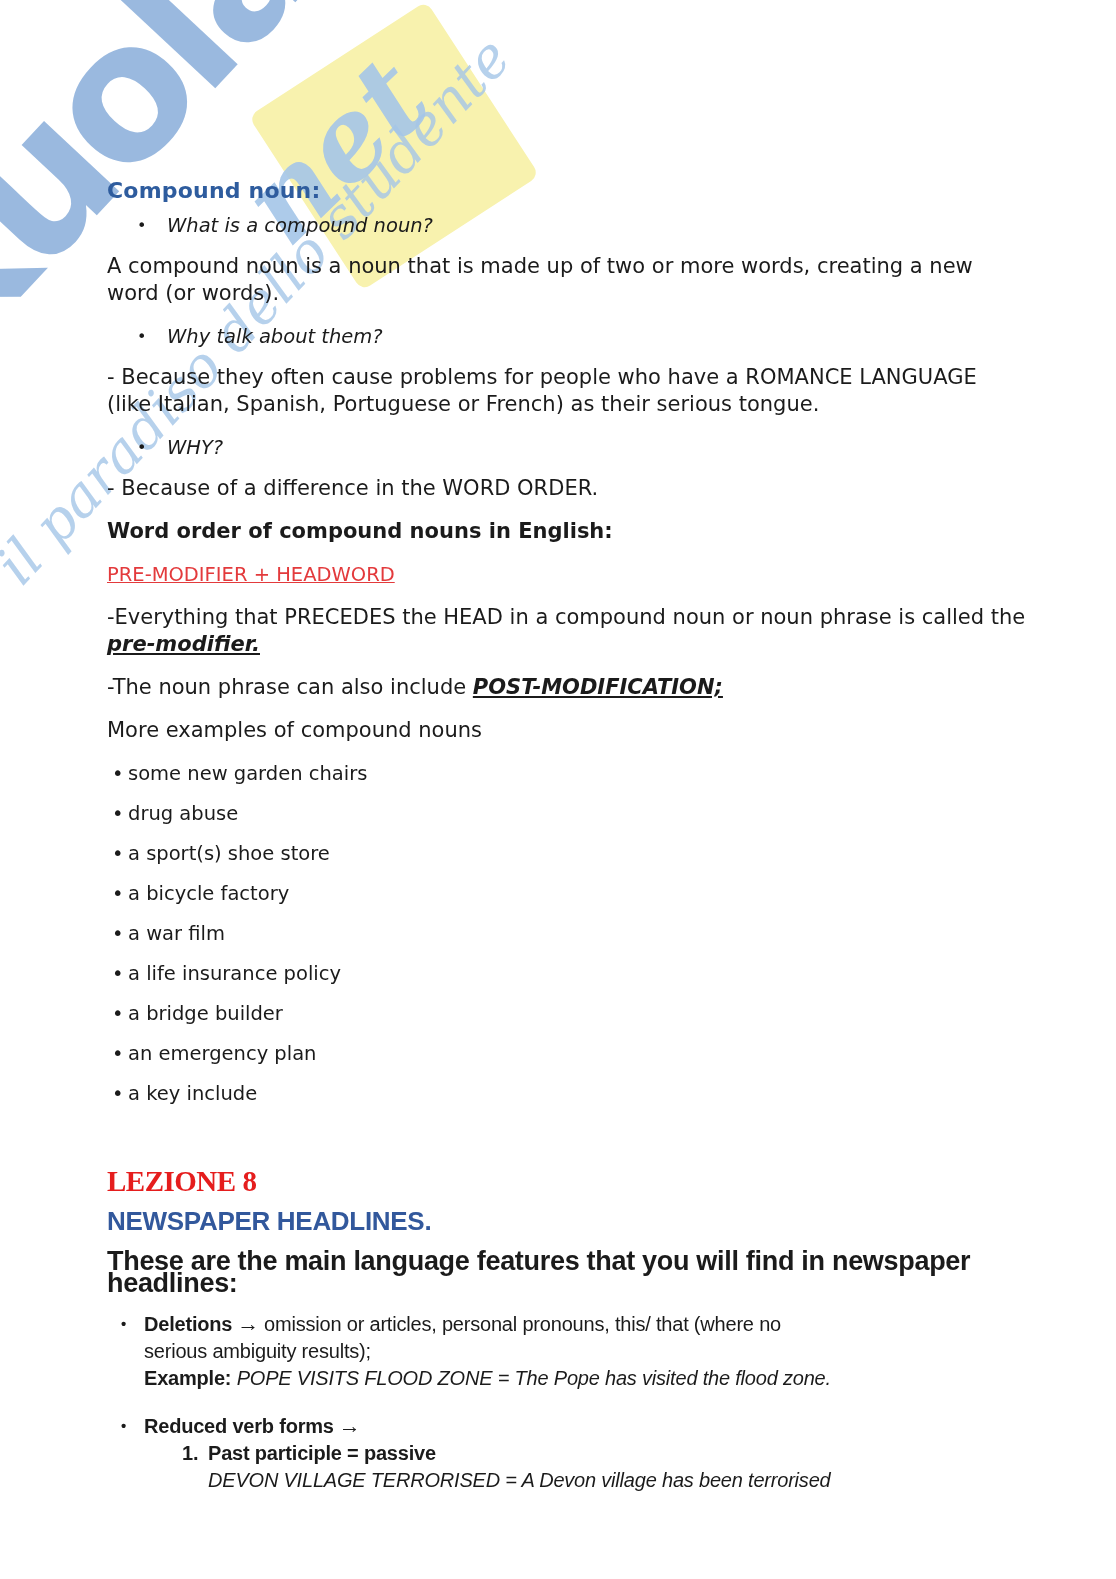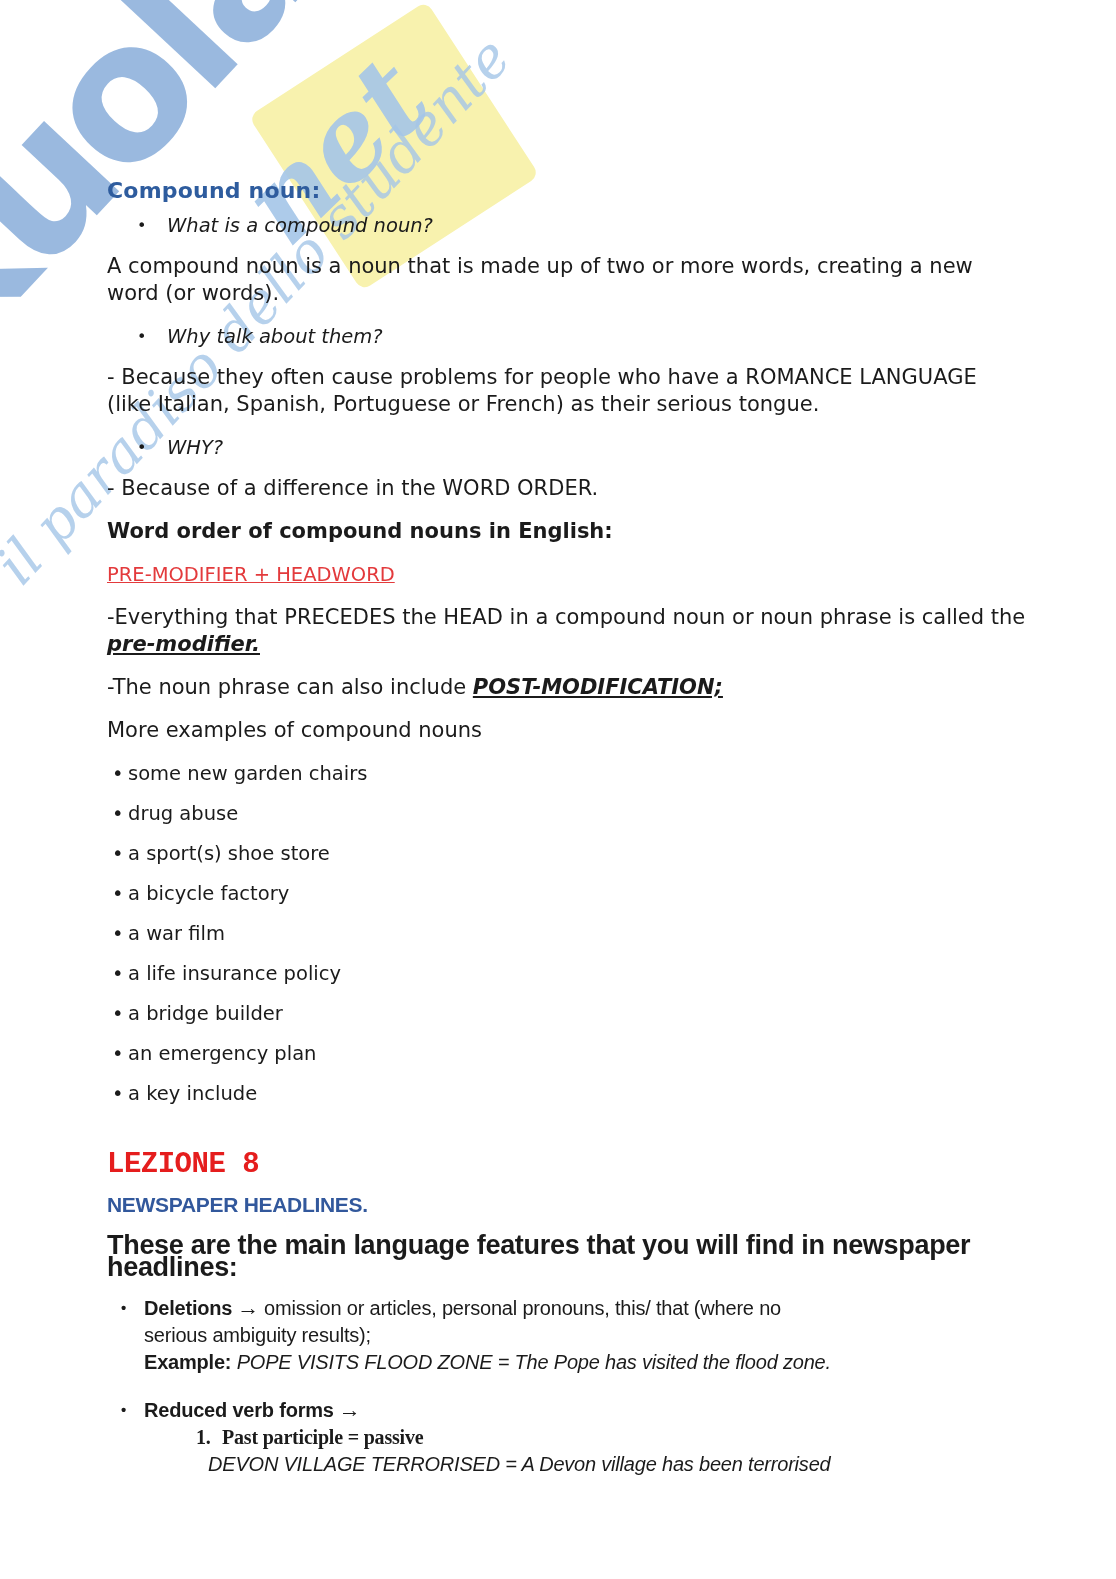--- a/index.html
+++ b/index.html
@@ -138,33 +138,33 @@
     line-height: 27px;
   }
   .ex-line .exdot {
     flex: 0 0 16px;
     width: 16px;
     margin-left: 5px;
   }
 
   
   .lezione-title {
-    margin: 40px 0 0 0;
-    font-family: Liberation Mono, monospace;
+    margin: 56px 0 0 0;
+    font-family: Liberation Serif, serif;
     font-weight: bold;
     font-size: 29px;
     line-height: 36px;
     letter-spacing: -0.5px;
     color: var(--title_red, #e51d1d);
   }
   .lezione-subtitle {
     margin: 9px 0 16px 0;
     font-family: "Liberation Sans", sans-serif;
     font-weight: bold;
-    font-size: 21px;
+    font-size: 26px;
     line-height: 26px;
     letter-spacing: -0.3px;
     color: var(--subtitle_blue, #32589c);
   }
   .lezione-intro {
     margin: 3px 0 0 0;
     font-family: "Liberation Sans", sans-serif;
     font-weight: bold;
     font-size: 27px;
     line-height: 22px;
@@ -187,21 +187,21 @@
     font-size: 15px;
     font-weight: bold;
   }
   .bbullet .btext { flex: 1 1 auto; }
   .blabel { font-weight: bold; }
   .arrow { font-weight: bold; font-size: 22px; margin: 0 5px 0 5px; }
   .prewrap { white-space: pre-line; }
   .bexample {
     font-style: italic;
   }
-  .numline { margin-left: 52px; font-family: Liberation Serif, serif; }
+  .numline { margin-left: 38px; }
   .numline .num {
     display: inline-block;
     width: 26px;
     font-weight: bold;
   }
   .devline { margin-left: 64px; }
 </style>
 </head>
 <body>
 

